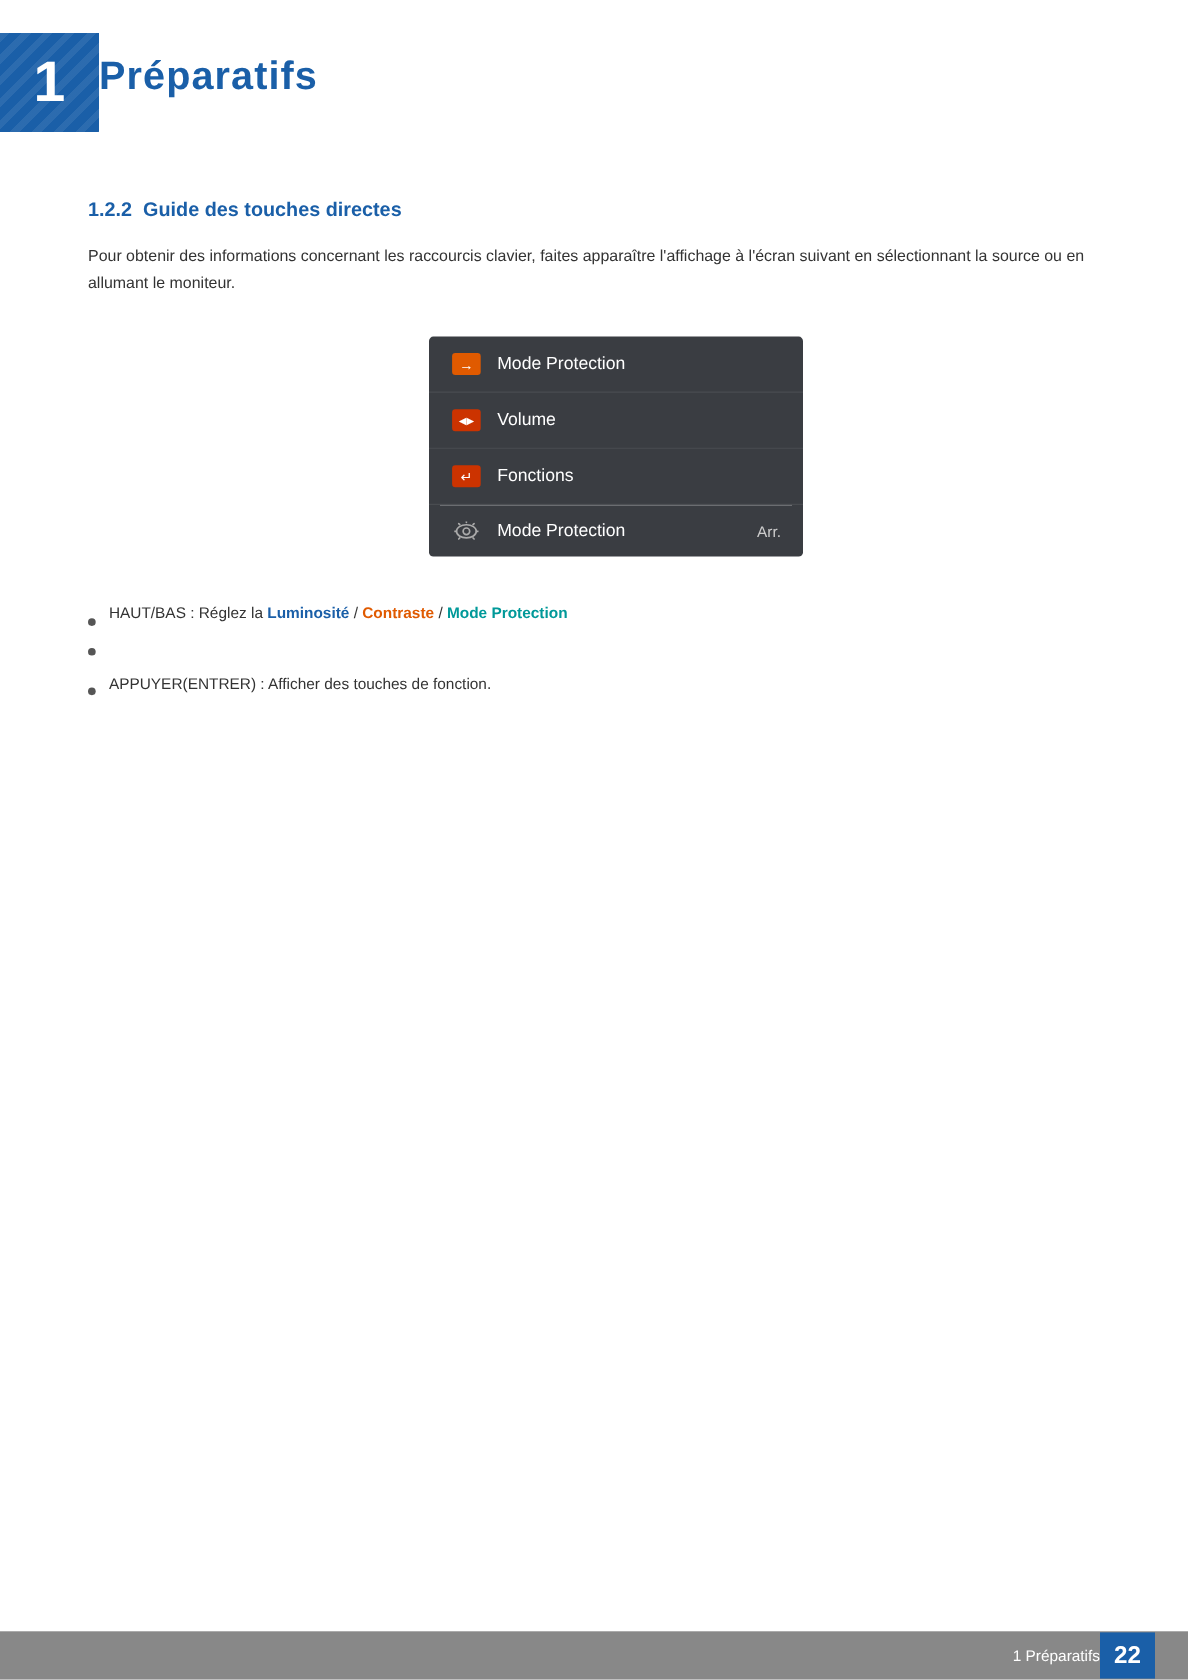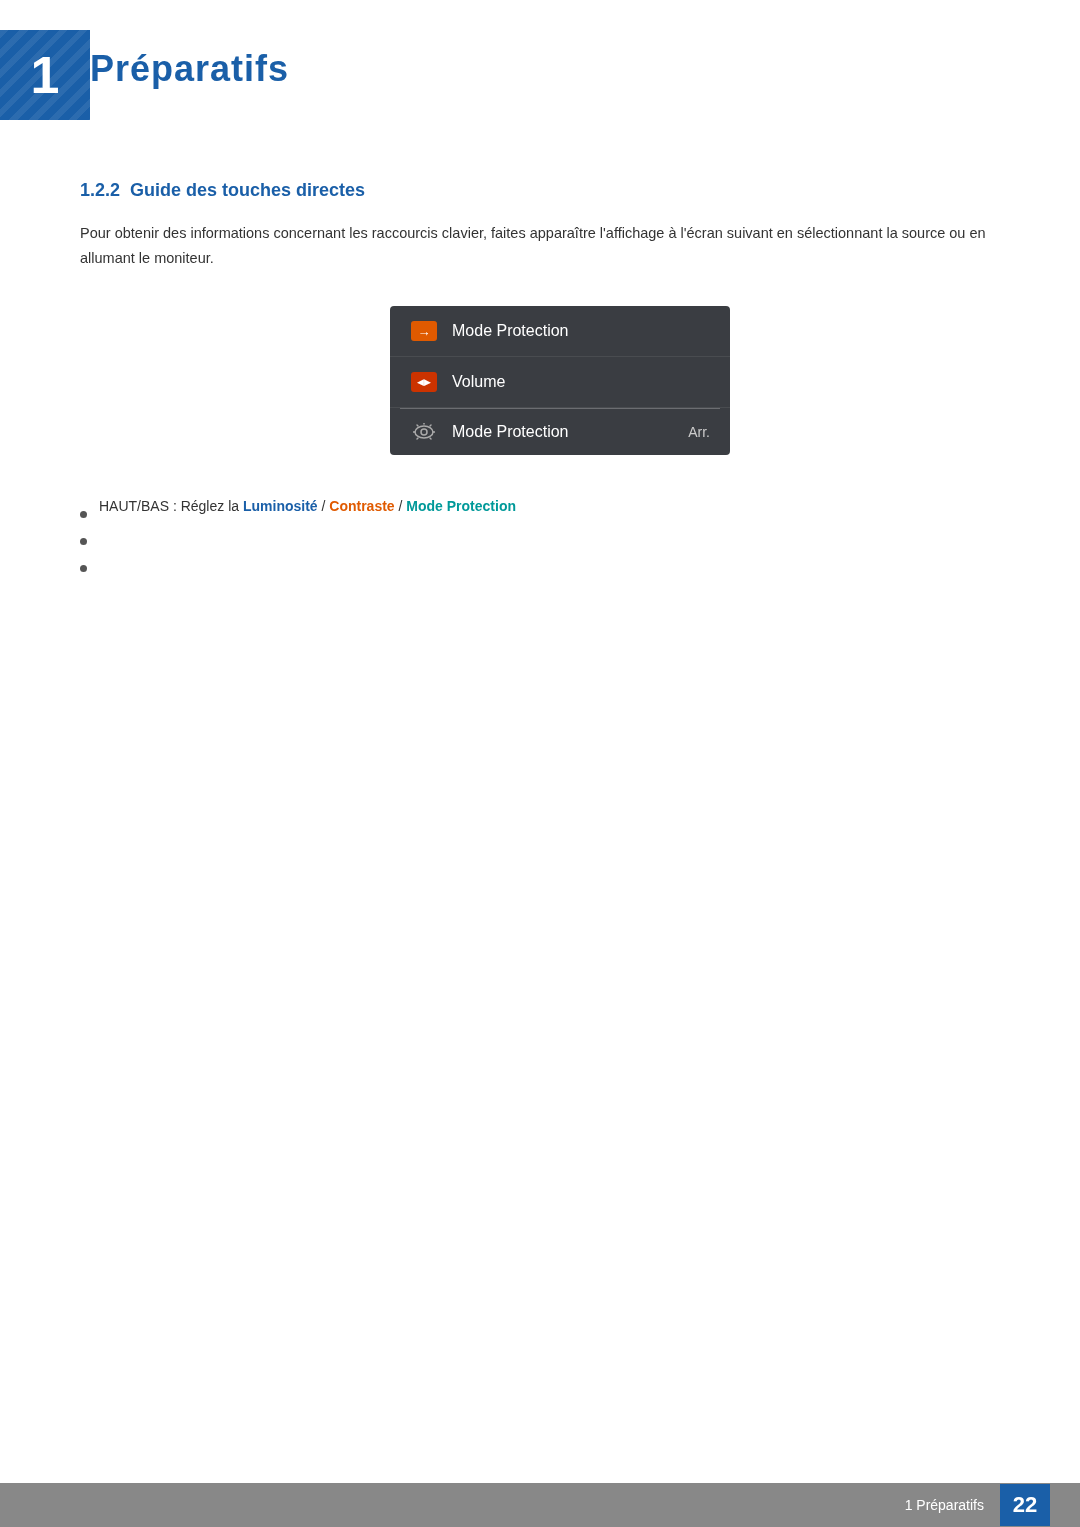--- a/index.html
+++ b/index.html
@@ -268,21 +268,20 @@
       position: absolute;
       bottom: 0;
       left: 0;
       right: 0;
       height: 44px;
       background: #888888;
       display: flex;
       align-items: center;
       justify-content: flex-end;
       padding-right: 30px;
-      gap: 16px;
     }
 
     .footer-text {
       color: #ffffff;
       font-size: 14px;
     }
 
     .footer-page-number {
       background: #1a5fa8;
       color: #ffffff;
@@ -324,20 +323,26 @@
         <span class="menu-item-label">Mode Protection</span>
       </div>
 
       <div class="menu-item">
         <div class="menu-item-icon">
           <div class="icon-speaker"></div>
         </div>
         <span class="menu-item-label">Volume</span>
       </div>
 
+      <div class="menu-item">
+        <div class="menu-item-icon">
+          <div class="icon-enter"></div>
+        </div>
+        <span class="menu-item-label">Fonctions</span>
+      </div>
 
       <div class="menu-separator"></div>
 
       <div class="menu-item">
         <div class="menu-item-icon">
           <div class="icon-eye">
             <svg viewBox="0 0 22 18" xmlns="http://www.w3.org/2000/svg">
 
               <ellipse cx="11" cy="9" rx="9" ry="6" fill="none" stroke="#aaaaaa" stroke-width="1.5"></ellipse>
 
@@ -370,20 +375,21 @@
         <span class="highlight-orange">Contraste</span>
         <span> / </span>
         <span class="highlight-teal">Mode Protection</span>
       </span>
     </li>
     <li>
       <span class="bullet-dot"></span>
     </li>
     <li>
       <span class="bullet-dot"></span>
+      <span>APPUYER(ENTRER) : Afficher des touches de fonction.</span>
     </li>
   </ul>
 
 </div>
 
 <div class="page-footer">
   <span class="footer-text">1 Préparatifs</span>
   <div class="footer-page-number">22</div>
 </div>
 

